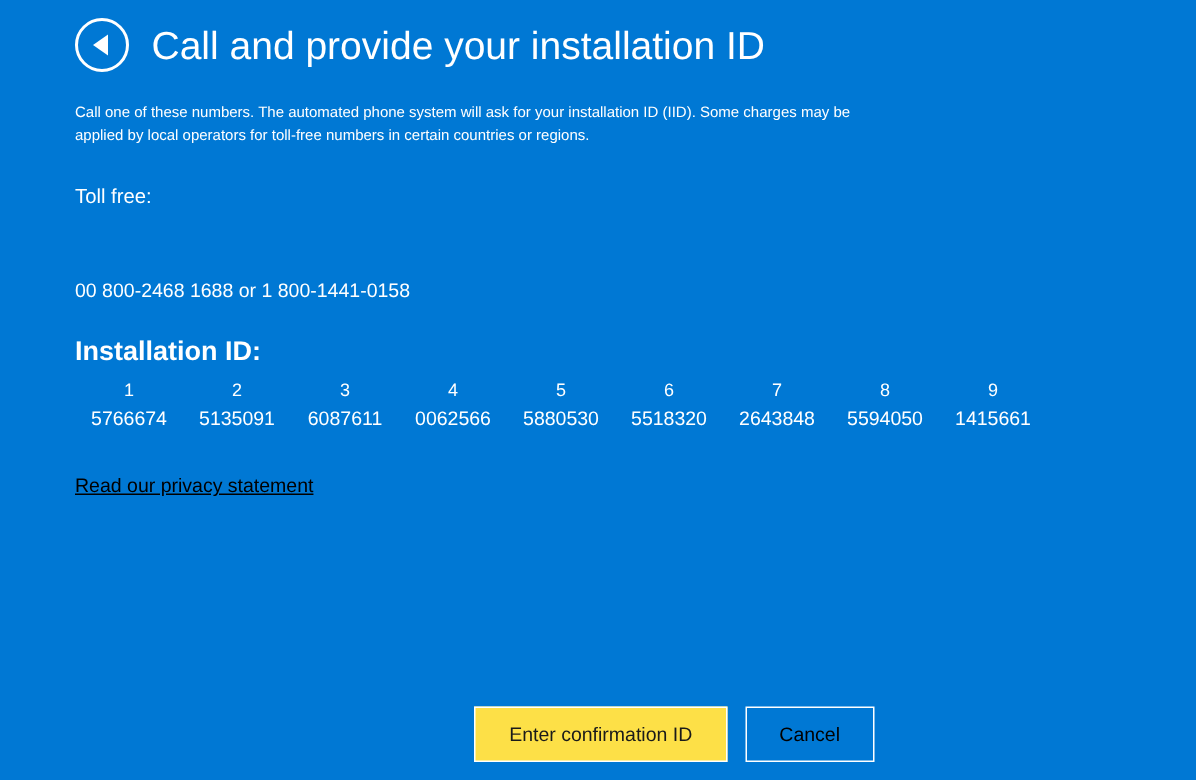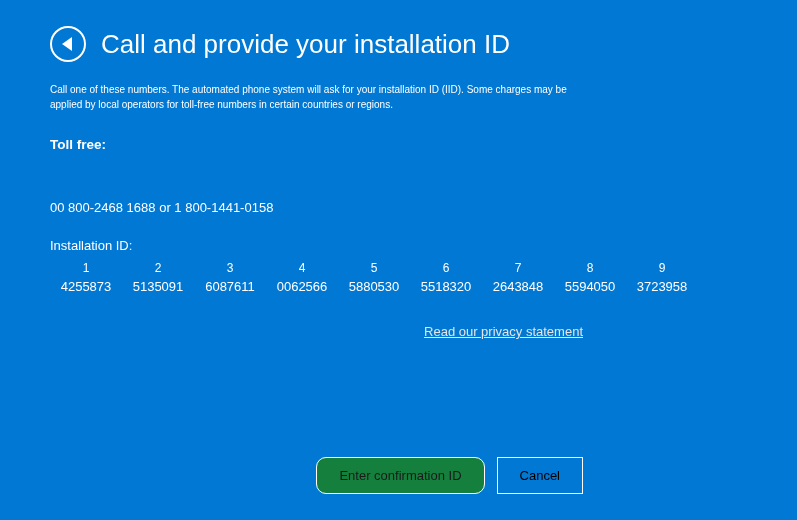--- a/index.html
+++ b/index.html
@@ -13,21 +13,21 @@
       height: 520px;
       background-color: #0078d4;
       font-family: 'Segoe UI', Arial, sans-serif;
       color: #ffffff;
       overflow: hidden;
     }
 
     .container {
       width: 633px;
       height: 520px;
-      padding: 26px 50px;
+      padding: 12px 50px;
       display: flex;
       flex-direction: column;
     }
 
     .header {
       display: flex;
       align-items: center;
       gap: 15px;
       margin-bottom: 20px;
     }
@@ -63,39 +63,39 @@
     .description {
       font-size: 10px;
       color: #ffffff;
       line-height: 1.5;
       margin-bottom: 25px;
       max-width: 680px;
     }
 
     .section-label {
       font-size: 13.5px;
-      font-weight: 700;
+      font-weight: 400;
       color: #ffffff;
       margin-bottom: 4px;
     }
 
     .section-value {
       font-size: 13px;
       color: #ffffff;
       margin-bottom: 18px;
       margin-top: 48px;
     }
 
     .installation-id-section {
       margin-top: 5px;
     }
 
     .installation-id-label {
-      font-size: 13px;
-      font-weight: 400;
+      font-size: 18px;
+      font-weight: 700;
       color: #ffffff;
       margin-bottom: 8px;
     }
 
     .id-table {
       display: flex;
       gap: 0;
       margin-bottom: 25px;
     }
 
@@ -113,47 +113,45 @@
     }
 
     .id-col-val {
       font-size: 13px;
       color: #ffffff;
       font-weight: 400;
     }
 
     .privacy-link {
       font-size: 13px;
-      color: #e5e5e5;
+      color: #000000;
       text-decoration: underline;
       cursor: pointer;
       margin-top: 5px;
-      text-align: right;
     }
 
     .footer {
       margin-top: auto;
       display: flex;
       justify-content: flex-end;
       gap: 12px;
       padding-top: 10px;
     }
 
     .btn {
       padding: 10px 22px;
       font-size: 13px;
       cursor: pointer;
       border: 1px solid #ffffff;
       font-family: 'Segoe UI', Arial, sans-serif;
     }
 
     .btn-primary {
-      background-color: #15803d;
+      background-color: #fde047;
       color: #1a1a1a;
-      border-radius: 10px;
     }
 
     .btn-secondary {
       background-color: transparent;
       color: #000000;
     }
   </style>
 </head>
 <body>
 
@@ -172,21 +170,21 @@
     <div class="section-label">Toll free:</div>
     <div class="section-value">00 800-2468 1688 or 1 800-1441-0158</div>
   </div>
 
 
   <div class="installation-id-section">
     <div class="installation-id-label">Installation ID:</div>
     <div class="id-table" id="id-table">
         <div class="id-col">
           <div class="id-col-num">1</div>
-          <div class="id-col-val">4255873</div>
+          <div class="id-col-val">5766674</div>
         </div>
         <div class="id-col">
           <div class="id-col-num">2</div>
           <div class="id-col-val">5135091</div>
         </div>
         <div class="id-col">
           <div class="id-col-num">3</div>
           <div class="id-col-val">6087611</div>
         </div>
         <div class="id-col">
@@ -204,21 +202,21 @@
         <div class="id-col">
           <div class="id-col-num">7</div>
           <div class="id-col-val">2643848</div>
         </div>
         <div class="id-col">
           <div class="id-col-num">8</div>
           <div class="id-col-val">5594050</div>
         </div>
         <div class="id-col">
           <div class="id-col-num">9</div>
-          <div class="id-col-val">3723958</div>
+          <div class="id-col-val">1415661</div>
         </div>
       </div>
   </div>
 
   <a class="privacy-link" href="#">Read our privacy statement</a>
 
   <div class="footer">
     <button class="btn btn-primary">Enter confirmation ID</button>
     <button class="btn btn-secondary">Cancel</button>
   </div>

